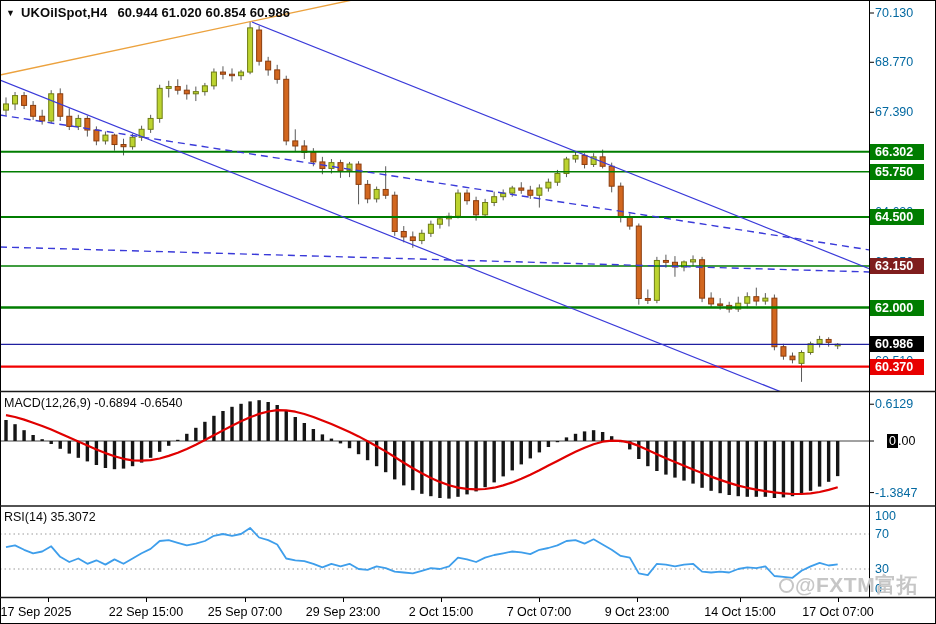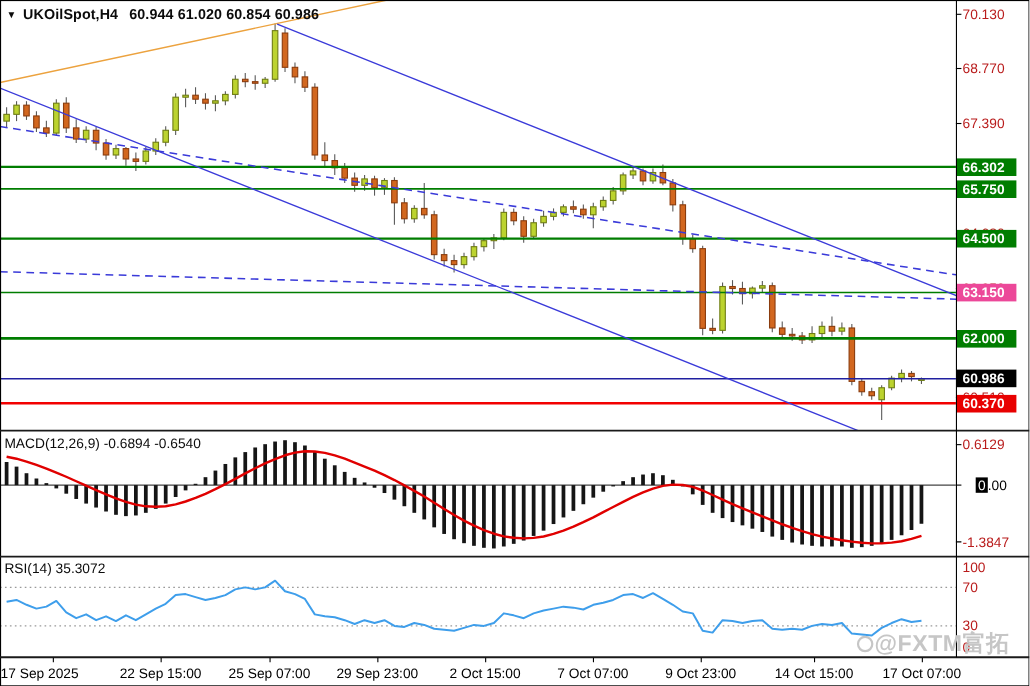--- a/index.html
+++ b/index.html
@@ -8,21 +8,21 @@
     position: relative; width: 936px; height: 624px;
     background: #ffffff; overflow: hidden;
     font-family: "Liberation Sans", sans-serif;
   }
   #chart-svg { position:absolute; left:0; top:0; }
   .overlay { position:absolute; white-space:nowrap; }
   #title-bar { left:6px; top:5px; font-size:13px; font-weight:700; color:#0b0b0b; letter-spacing:0.1px; }
   #title-bar .tri { font-size:9px; vertical-align:1px; margin-right:6px; }
   #title-bar .ohlc { margin-left:10px; }
   .ind-label { font-size:12.5px; color:#0b0b0b; }
-  .price-label, .sub-label { font-size:12.5px; color:#b91c1c; left:875px; }
+  .price-label, .sub-label { font-size:12.5px; color:#0369a1; left:875px; }
   .price-badge {
     left:870px; width:54px; height:16px; font-size:12.5px; font-weight:700;
     color:#fff; padding:1px 0 0 5px; line-height:14px;
   }
   .zero-box { font-size:12.5px; color:#000;padding-left:12px; }
   .zero-box b { background:#000; color:#fff; font-weight:400; padding:0 2px; }
   .date-label { font-size:12.5px; color:#000; top:605px; transform:translateX(-50%); }
   #watermark {
     left:779px; top:571px; font-size:21px; color:#c6c6c6; font-weight:700;
     letter-spacing:0.5px; z-index:5;
@@ -386,21 +386,21 @@
   <div id="price-axis">
       <div class="overlay price-label" style="top:6px;">70.130</div>
       <div class="overlay price-label" style="top:55px;">68.770</div>
       <div class="overlay price-label" style="top:105px;">67.390</div>
       <div class="overlay price-label" style="top:205px;">64.620</div>
       <div class="overlay price-label" style="top:255px;">63.250</div>
       <div class="overlay price-label" style="top:354px;">60.510</div>
       <div class="overlay price-badge" style="top:144px;background:#007D00;">66.302</div>
       <div class="overlay price-badge" style="top:164px;background:#007D00;">65.750</div>
       <div class="overlay price-badge" style="top:209px;background:#007D00;">64.500</div>
-      <div class="overlay price-badge" style="top:258px;background:#ec4899;">63.150</div>
+      <div class="overlay price-badge" style="top:258px;background:#7f1d1d;">63.150</div>
       <div class="overlay price-badge" style="top:300px;background:#007D00;">62.000</div>
       <div class="overlay price-badge" style="top:336px;background:#000000;">60.986</div>
       <div class="overlay price-badge" style="top:359px;background:#E80000;">60.370</div>
     </div>
   <div id="sub-axes">
       <div class="overlay sub-label" style="top:397px;">0.6129</div>
       <div class="overlay sub-label zero-box" style="top:434px;"><b>0</b>.00</div>
       <div class="overlay sub-label" style="top:486px;">-1.3847</div>
       <div class="overlay sub-label" style="top:509px;">100</div>
       <div class="overlay sub-label" style="top:527px;">70</div>

